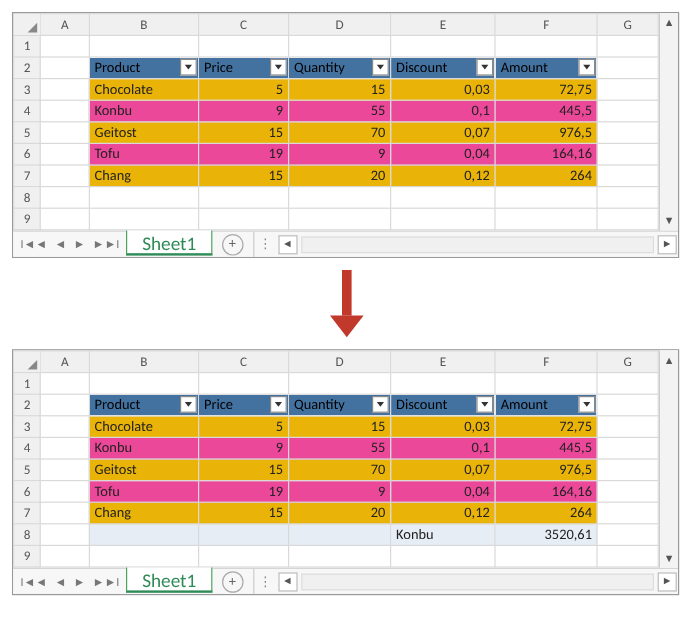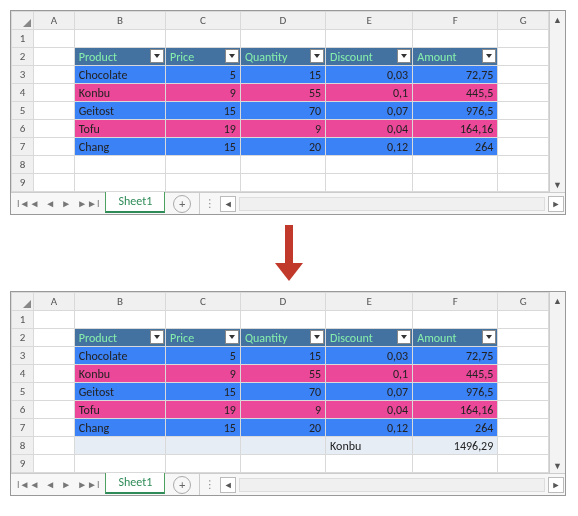--- a/index.html
+++ b/index.html
@@ -59,21 +59,21 @@
   }
   .col-A { width: 40px; }
   .col-B { width: 90px; }
   .col-C { width: 74px; }
   .col-D { width: 84px; }
   .col-E { width: 86px; }
   .col-F { width: 84px; }
   .col-G { width: 50px; }
   .hdr-cell {
     background: #4472a0 !important;
-    color: #86efac;
+    color: #000000;
     text-align: left;
     position: relative;
     padding-right: 16px !important;
   }
   .hdr-cell .filter-btn {
     position: absolute;
     right: 1px; top: 1px;
     width: 14px; height: 14px;
     background: #fff;
     border: 1px solid #888;
@@ -81,21 +81,21 @@
     align-items: center;
     justify-content: center;
   }
   .filter-btn::after {
     content: "";
     width: 0; height: 0;
     border-left: 3px solid transparent;
     border-right: 3px solid transparent;
     border-top: 4px solid #333;
   }
-  .band-light td.data { background: #3b82f6; }
+  .band-light td.data { background: #eab308; }
   .band-white td.data { background: #ec4899; }
   .data { }
   .num { text-align: right; }
   .txt { text-align: left; }
   .total-row td { border-top: 1px solid #4472a0 !important; }
   .total-row td.data { background: #e6edf5; }
   .bold { font-weight: bold; }
   .vscroll {
     width: 16px;
     background: #f3f3f3;
@@ -127,21 +127,21 @@
     padding: 0 6px;
     color: #777;
     font-size: 10px;
   }
   .sheet-tab {
     border: 1px solid #4da060;
     border-top: none;
     background: #fff;
     color: #2e8b57;
     padding: 2px 12px;
-    font-size: 12px;
+    font-size: 16px;
     position: relative;
     top: -1px;
     border-bottom: 2px solid #2e8b57;
   }
   .addsheet {
     width: 18px; height: 18px;
     border: 1px solid #aaa;
     border-radius: 50%;
     margin: 2px 8px;
     display: flex;
@@ -439,21 +439,21 @@
           <td class="data num">264</td>
           <td></td>
             </tr>
         <tr class="total-row">
               <th class="rowhdr">8</th>
               <td></td>
           <td class="data txt"></td>
           <td class="data"></td>
           <td class="data"></td>
           <td class="data txt bold">Konbu</td>
-          <td class="data num bold">1496,29</td>
+          <td class="data num bold">3520,61</td>
           <td></td>
             </tr>
         <tr>
               <th class="rowhdr">9</th>
               <td></td>
               <td></td>
               <td></td>
               <td></td>
               <td></td>
               <td></td>

